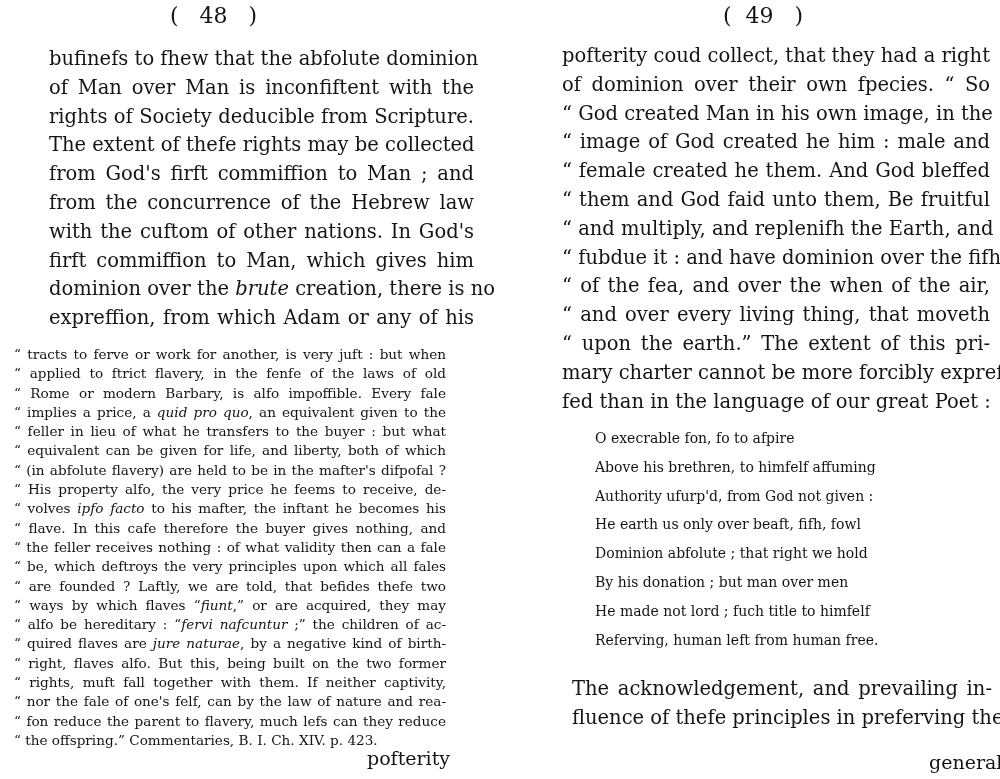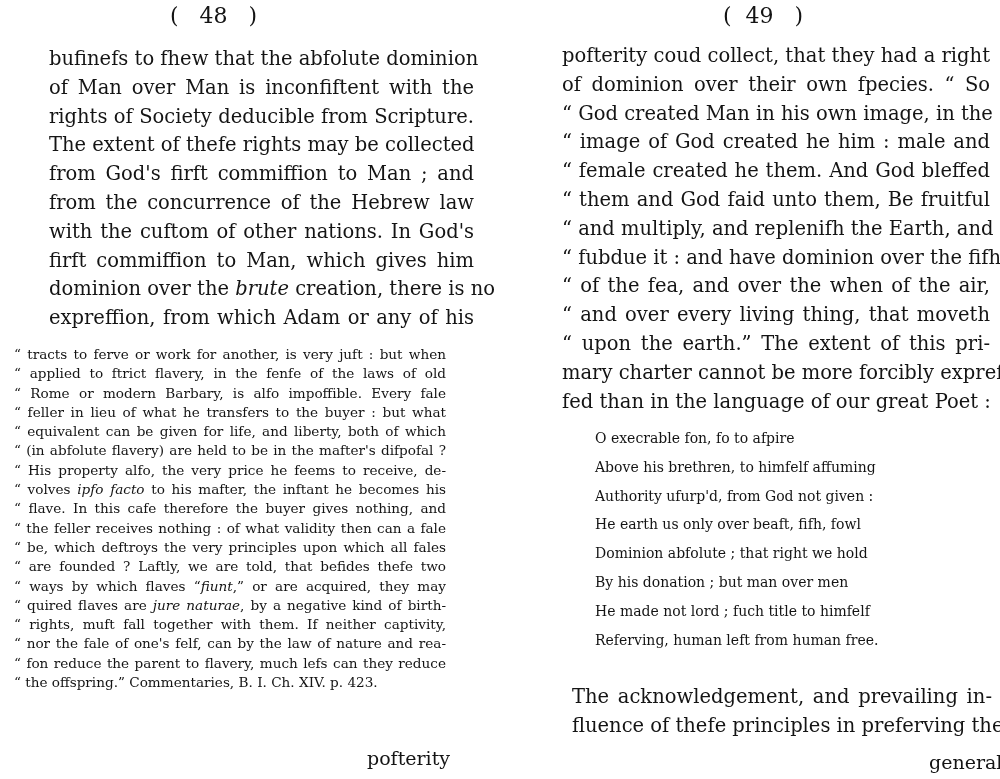--- a/index.html
+++ b/index.html
@@ -14,21 +14,21 @@
   .body-text { position: absolute; font-size: 19.5px; line-height: 28.8px; }
   .page-left .body-text { left: 13px; top: 45px; width: 425px; margin-left: 36px; }
   .line { display: block; white-space: nowrap; text-align: justify; text-align-last: justify; }
   .line.last { text-align-last: left; }
   .footnote { position: absolute; left: 14px; top: 345px; width: 432px; font-size: 13.6px; line-height: 19.3px; }
   .catchword { position: absolute; font-size: 19px; text-align: right; }
   .page-left .catchword { left: 367px; top: 747px; }
   .page-right .body-text { left: 22px; top: 42px; width: 428px; }
   .poem { position: absolute; left: 55px; top: 424px; font-size: 14px; line-height: 28.8px; }
   .poem .pline { display: block; white-space: nowrap; }
-  .para2 { position: absolute; left: 32px; top: 675px; width: 420px; font-size: 19.5px; line-height: 28.8px; margin-top: 8px; }
+  .para2 { position: absolute; left: 32px; top: 675px; width: 420px; font-size: 19.5px; line-height: 28.8px; }
   .page-right .catchword { left: 389px; top: 751px; }
   i { font-style: italic; }
 </style>
 </head>
 <body>
 
 <div class="page page-left">
   <div class="folio">(   48   )</div>
   <div class="body-text" id="left-body">
       <span class="line">bufinefs to fhew that the abfolute dominion</span>
@@ -39,31 +39,34 @@
       <span class="line">from the concurrence of the Hebrew law</span>
       <span class="line">with the cuftom of other nations.  In God's</span>
       <span class="line">firft commiffion to Man, which gives him</span>
       <span class="line">dominion over the <i>brute</i> creation, there is no</span>
       <span class="line">expreffion, from which Adam or any of his</span>
     </div>
   <div class="footnote" id="left-foot">
       <span class="line">“ tracts to ferve or work for another, is very juft :  but when</span>
       <span class="line">“ applied to ftrict flavery, in the fenfe of the laws of old</span>
       <span class="line">“ Rome or modern Barbary, is alfo impoffible.  Every fale</span>
+      <span class="line">“ implies a price, a <i>quid pro quo</i>, an equivalent given to the</span>
       <span class="line">“ feller in lieu of what he transfers to the buyer :  but what</span>
       <span class="line">“ equivalent can be given for life, and liberty, both of which</span>
       <span class="line">“ (in abfolute flavery) are held to be in the mafter's difpofal ?</span>
       <span class="line">“ His property alfo, the very price he feems to receive, de-</span>
       <span class="line">“ volves <i>ipfo facto</i> to his mafter, the inftant he becomes his</span>
       <span class="line">“ flave.  In this cafe therefore the buyer gives nothing, and</span>
       <span class="line">“ the feller receives nothing :  of what validity then can a fale</span>
       <span class="line">“ be, which deftroys the very principles upon which all fales</span>
       <span class="line">“ are founded ?  Laftly, we are told, that befides thefe two</span>
       <span class="line">“ ways by which flaves “<i>fiunt</i>,” or are acquired, they may</span>
+      <span class="line">“ alfo be hereditary :  “<i>fervi nafcuntur</i> ;” the children of ac-</span>
       <span class="line">“ quired flaves are <i>jure naturae</i>, by a negative kind of birth-</span>
+      <span class="line">“ right, flaves alfo.  But this, being built on the two former</span>
       <span class="line">“ rights, muft fall together with them.  If neither captivity,</span>
       <span class="line">“ nor the fale of one's felf, can by the law of nature and rea-</span>
       <span class="line">“ fon reduce the parent to flavery, much lefs can they reduce</span>
       <span class="line last">“ the offspring.”   Commentaries, B. I. Ch. XIV. p. 423.</span>
     </div>
   <div class="catchword">pofterity</div>
 </div>
 
 <div class="page page-right">
   <div class="folio">(  49   )</div>

